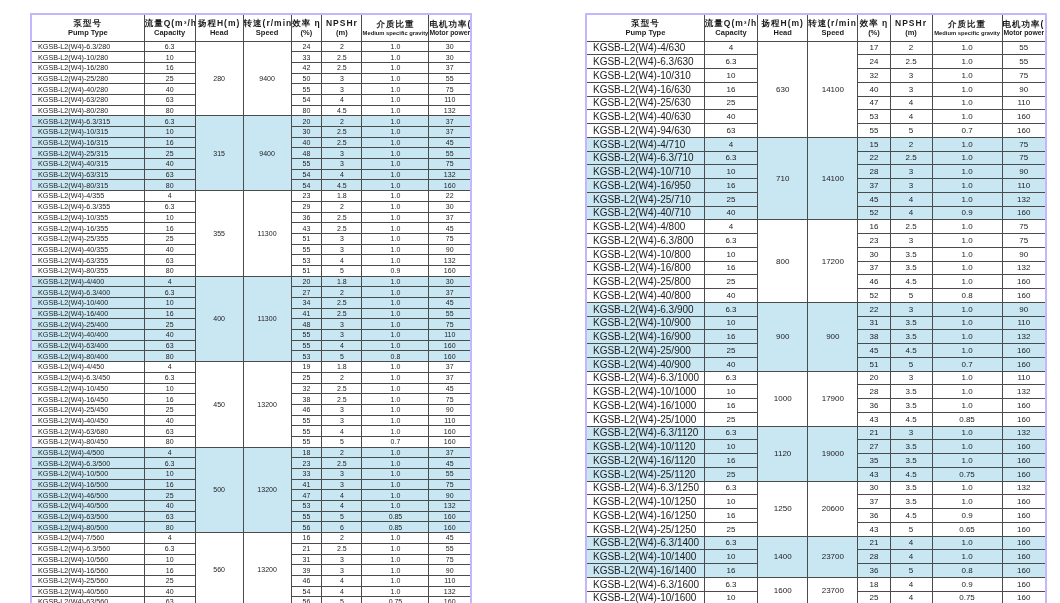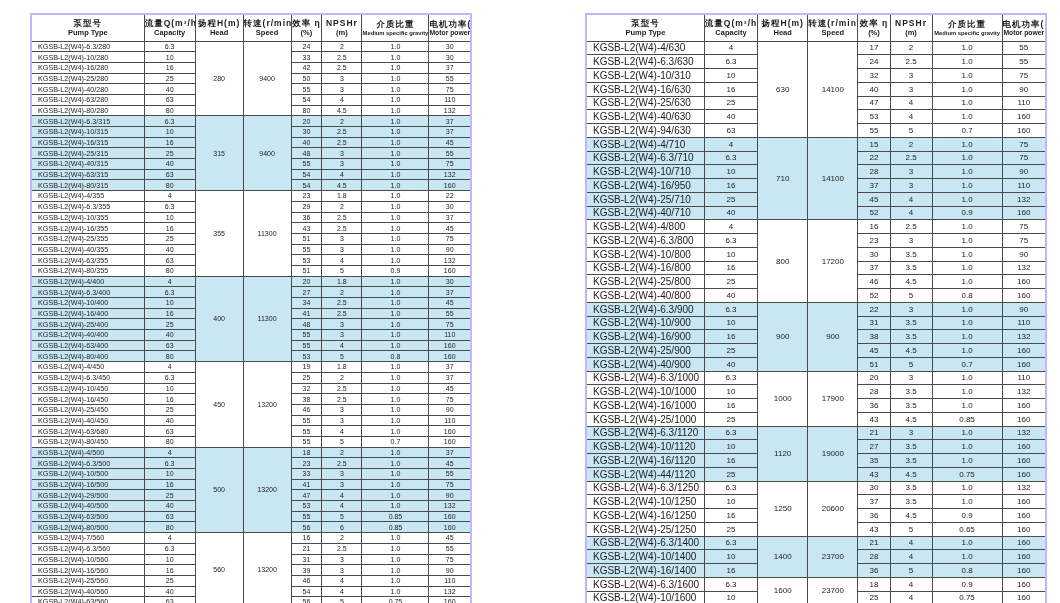--- a/index.html
+++ b/index.html
@@ -421,21 +421,21 @@
         </tr>
         <tr class="shaded">
           <td class="type">KGSB-L2(W4)-16/500</td>
           <td>16</td>
           <td>41</td>
           <td>3</td>
           <td>1.0</td>
           <td>75</td>
         </tr>
         <tr class="shaded">
-          <td class="type">KGSB-L2(W4)-29/500</td>
+          <td class="type">KGSB-L2(W4)-46/500</td>
           <td>25</td>
           <td>47</td>
           <td>4</td>
           <td>1.0</td>
           <td>90</td>
         </tr>
         <tr class="shaded">
           <td class="type">KGSB-L2(W4)-40/500</td>
           <td>40</td>
           <td>53</td>
@@ -811,21 +811,21 @@
         </tr>
         <tr class="shaded">
           <td class="type">KGSB-L2(W4)-16/1120</td>
           <td>16</td>
           <td>35</td>
           <td>3.5</td>
           <td>1.0</td>
           <td>160</td>
         </tr>
         <tr class="shaded">
-          <td class="type">KGSB-L2(W4)-44/1120</td>
+          <td class="type">KGSB-L2(W4)-25/1120</td>
           <td>25</td>
           <td>43</td>
           <td>4.5</td>
           <td>0.75</td>
           <td>160</td>
         </tr>
         <tr>
           <td class="type">KGSB-L2(W4)-6.3/1250</td>
           <td>6.3</td>
           <td rowspan="4">1250</td>

